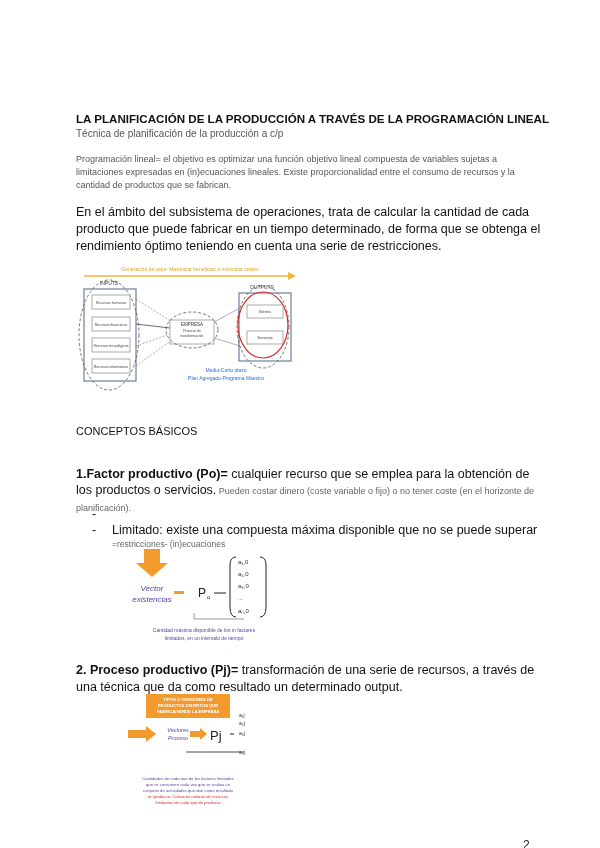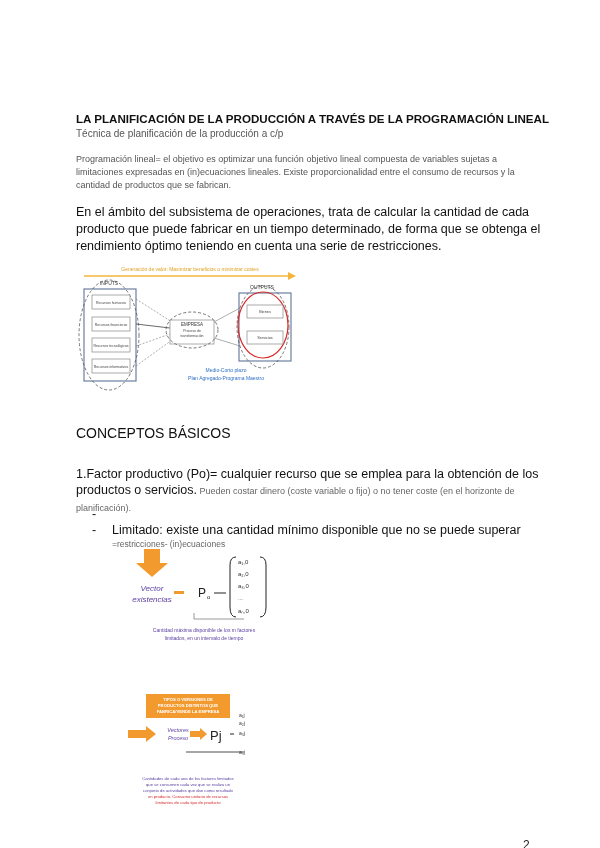--- a/index.html
+++ b/index.html
@@ -3,24 +3,24 @@
 <meta charset="utf-8">
 <style>
   html, body { margin: 0; padding: 0; background: #ffffff; }
   body { width: 600px; height: 848px; position: relative; overflow: hidden; font-family: "Liberation Sans", sans-serif; color: #111; }
   .page { position: absolute; left: 4px; top: 0; width: 497px; height: 848px; margin-top: 40px; }
   .abs { position: absolute; }
   .title { left: 72px; top: 72px; font-size: 11.6px; font-weight: bold; white-space: nowrap; letter-spacing: 0; }
   .subtitle { left: 72px; top: 88px; font-size: 10px; color: #555; }
   .note { left: 72px; top: 113px; width: 460px; font-size: 9px; color: #555; line-height: 13px; }
   .intro { left: 72px; top: 164px; width: 470px; font-size: 12.5px; line-height: 17px; color: #111; }
-  .h2 { left: 72px; top: 385px; font-size: 14px; }
+  .h2 { left: 72px; top: 385px; font-size: 11px; }
   .h2sub { left: 72px; top: 401px; font-size: 9px; color: #555; }
   .factor { left: 72px; top: 426px; width: 470px; font-size: 12.5px; line-height: 16px; }
-  .factor b { font-weight: normal; }
+  .factor b { font-weight: bold; }
   .small { font-size: 9px; color: #666; }
   .bullets { left: 88px; top: 466px; width: 450px; font-size: 12.5px; line-height: 16px; }
   .bullet { display: flex; }
   .bullet .dash { width: 20px; }
   .restr { left: 108px; top: 499px; font-size: 8.5px; color: #666; text-align: center; }
   .proceso { left: 72px; top: 622px; width: 470px; font-size: 12.5px; line-height: 17px; }
   .pagenum { left: 519px; top: 798px; font-size: 12px; color: #222; }
   .diag-text { font-family: "Liberation Sans", sans-serif; }
 </style>
 </head>
@@ -83,21 +83,21 @@
   <div class="abs factor">
     <b>1.Factor productivo (Po)=</b><span> cualquier recurso que se emplea para la obtención de los productos o servicios.</span><span class="small"> Pueden costar dinero (coste variable o fijo) o no tener coste (en el horizonte de planificación).</span>
   </div>
 
   <div class="abs bullets">
     <div class="bullet">
         <span class="dash">-</span>
       </div>
     <div class="bullet">
         <span class="dash">-</span>
-        <span>Limitado: existe una cantidad mínimo disponible que no se puede superar</span>
+        <span>Limitado: existe una compuesta máxima disponible que no se puede superar</span>
       </div>
   </div>
   <div class="abs restr">=restricciones- (in)ecuaciones</div>
 
   <svg class="abs" style="left:100px; top:507px;" width="200" height="100" viewBox="0 0 200 100">
     <rect x="40" y="2" width="16" height="14" fill="#f39a2e"></rect>
     <polygon points="32,16 64,16 48,30" fill="#f39a2e"></polygon>
     <text x="48" y="44" font-size="8" font-style="italic" fill="#5a3fa0" text-anchor="middle" class="diag-text">Vector</text>
     <text x="48" y="55" font-size="8" font-style="italic" fill="#5a3fa0" text-anchor="middle" class="diag-text">existencias</text>
     <rect x="70" y="44" width="10" height="3" fill="#f39a2e"></rect>
@@ -110,20 +110,23 @@
     <text x="134" y="29" font-size="6" fill="#333" class="diag-text">a₂,0</text>
     <text x="134" y="41" font-size="6" fill="#333" class="diag-text">a₃,0</text>
     <text x="134" y="53" font-size="6" fill="#333" class="diag-text">...</text>
     <text x="134" y="66" font-size="6" fill="#333" class="diag-text">aₙ,0</text>
     <line x1="90" y1="72" x2="140" y2="72" stroke="#555" stroke-width="0.6"></line>
     <line x1="90" y1="66" x2="90" y2="72" stroke="#555" stroke-width="0.6"></line>
     <text x="100" y="85" font-size="5" fill="#5a3fa0" text-anchor="middle" class="diag-text">Cantidad máxima disponible de los m factores</text>
     <text x="100" y="93" font-size="5" fill="#5a3fa0" text-anchor="middle" class="diag-text">limitados, en un intervalo de tiempo</text>
   </svg>
 
+  <div class="abs proceso">
+    <b>2. Proceso productivo (Pj)=</b><span> transformación de una serie de recursos, a través de una técnica que da como resultado un determinado output.</span>
+  </div>
 
   <svg class="abs" style="left:100px; top:652px;" width="170" height="118" viewBox="0 0 170 118">
     <rect x="42" y="2" width="84" height="24" fill="#f39a2e"></rect>
     <text x="84" y="9" font-size="4.2" fill="#fff" text-anchor="middle" font-weight="bold" class="diag-text">TIPOS O VERSIONES DE</text>
     <text x="84" y="15" font-size="4.2" fill="#fff" text-anchor="middle" font-weight="bold" class="diag-text">PRODUCTOS DISTINTOS QUE</text>
     <text x="84" y="21" font-size="4.2" fill="#fff" text-anchor="middle" font-weight="bold" class="diag-text">FABRICA/VENDE LA EMPRESA</text>
     <rect x="24" y="38" width="18" height="8" fill="#f39a2e"></rect>
     <polygon points="42,34 52,42 42,50" fill="#f39a2e"></polygon>
     <text x="74" y="40" font-size="5.5" font-style="italic" fill="#5a3fa0" text-anchor="middle" class="diag-text">Vectores</text>
     <text x="74" y="48" font-size="5.5" font-style="italic" fill="#5a3fa0" text-anchor="middle" class="diag-text">Proceso</text>

